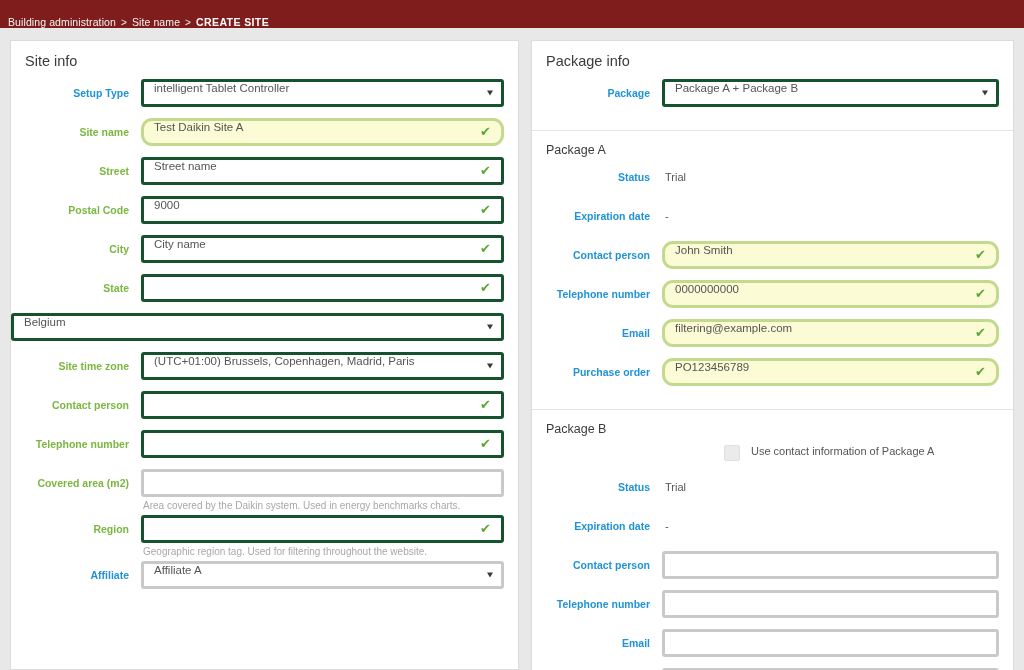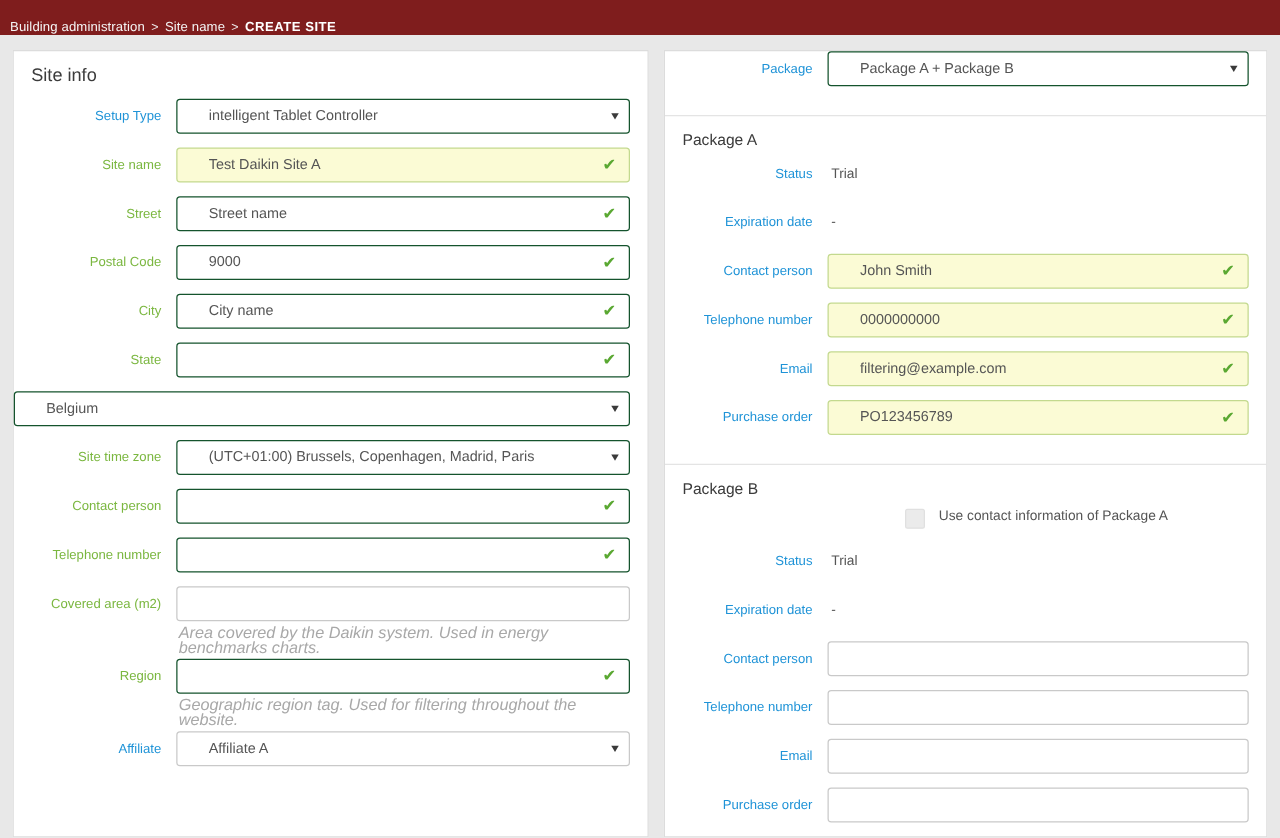--- a/index.html
+++ b/index.html
@@ -61,44 +61,43 @@
     align-items: flex-start;
     padding: 0 14px 0 0;
     margin-bottom: 11px;
   }
   .row.tight { margin-bottom: 3px; }
   .lbl {
     width: 130px;
     text-align: right;
     padding-right: 12px;
     font-size: 10.5px;
-    font-weight: normal;
+    font-weight: bold;
     line-height: 28px;
     flex: 0 0 auto;
     white-space: nowrap;
   }
   .lbl.blue  { color: #1f93d7; }
   .lbl.green { color: #7bb740; }
 
   .ctrlwrap { flex: 1 1 auto; position: relative; }
 
   .fld {
     height: 28px;
-    border: 1px solid #14532d;
+    border: 3px solid #14532d;
     background: #ffffff;
     border-radius: 3px;
     display: flex;
-    align-items: center;
-    padding: 0 26px 0 25px;
+    padding: 0 26px 0 10px;
     font-size: 11.5px;
     color: #555555;
     width: 100%;
     position: relative;
   }
-  .fld.yellow { background: #fbfbd5; border-color: #c3d98e; }
+  .fld.yellow { background: #fbfbd5; border-color: #c3d98e; border-radius: 11px; }
   .fld.plain  { border-color: #c9c9c9; }
   .fld.sel    { padding-right: 22px; }
 
   .check {
     position: absolute;
     right: 8px; top: 50%;
     transform: translateY(-50%);
     width: 13px; height: 10px;
     color: #5aa832;
     font-size: 13px;
@@ -107,25 +106,24 @@
   .caret {
     position: absolute;
     right: 8px; top: 50%;
     transform: translateY(-50%);
     width: 0; height: 0;
     border-left: 3.5px solid transparent;
     border-right: 3.5px solid transparent;
     border-top: 5px solid #3a3a3a;
   }
   .hint {
-    font-size: 13px;
+    font-size: 10px;
     color: #a8a8a8;
     padding: 3px 0 0 2px;
     line-height: 12px;
-    font-style: italic;
   }
 
   .statictext {
     font-size: 11px;
     color: #555;
     line-height: 28px;
     padding-left: 3px;
   }
 
   .cbrow {
@@ -279,20 +277,21 @@
             <div class="fld plain sel">
               <span>Affiliate A</span>
               <span class="caret"></span>
             </div>
           </div>
         </div>
       </div>
   </div>
 
   <div class="panel panel-right">
+    <div class="panel-title">Package info</div>
 
     <div class="row">
       <div class="lbl blue">Package</div>
       <div class="ctrlwrap">
         <div class="fld sel">
           <span>Package A + Package B</span>
           <span class="caret"></span>
         </div>
       </div>
     </div>

